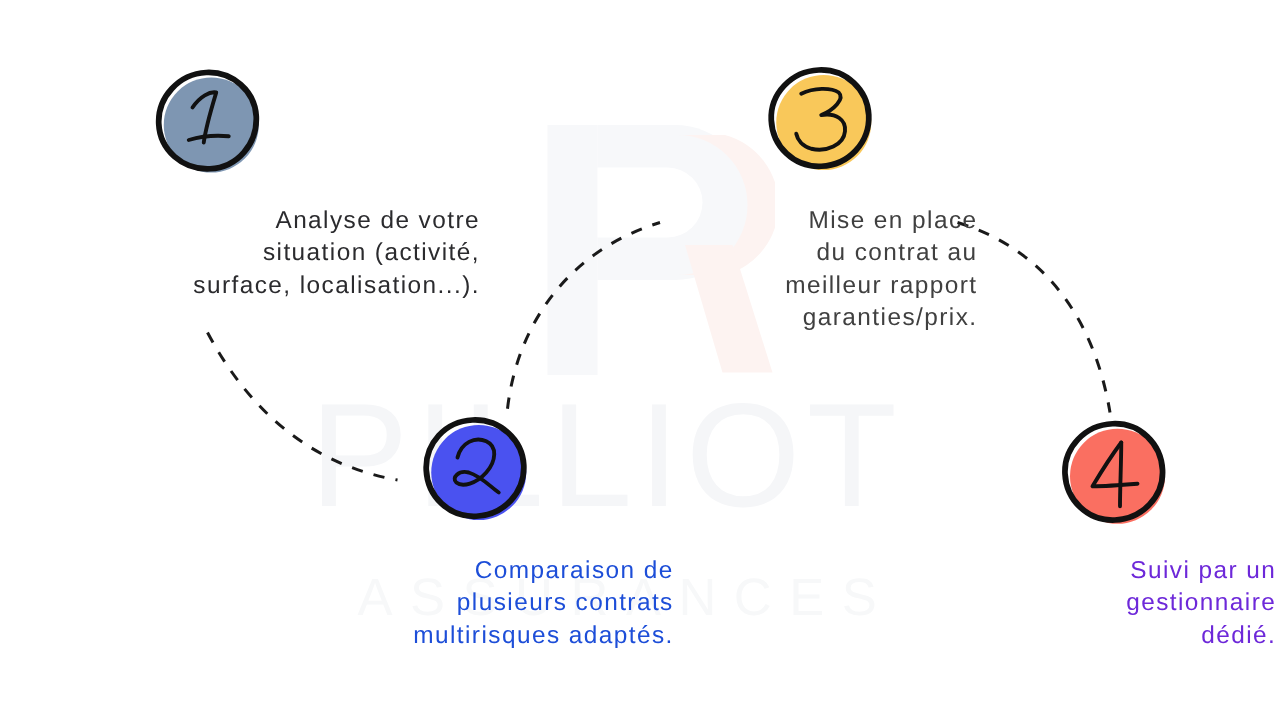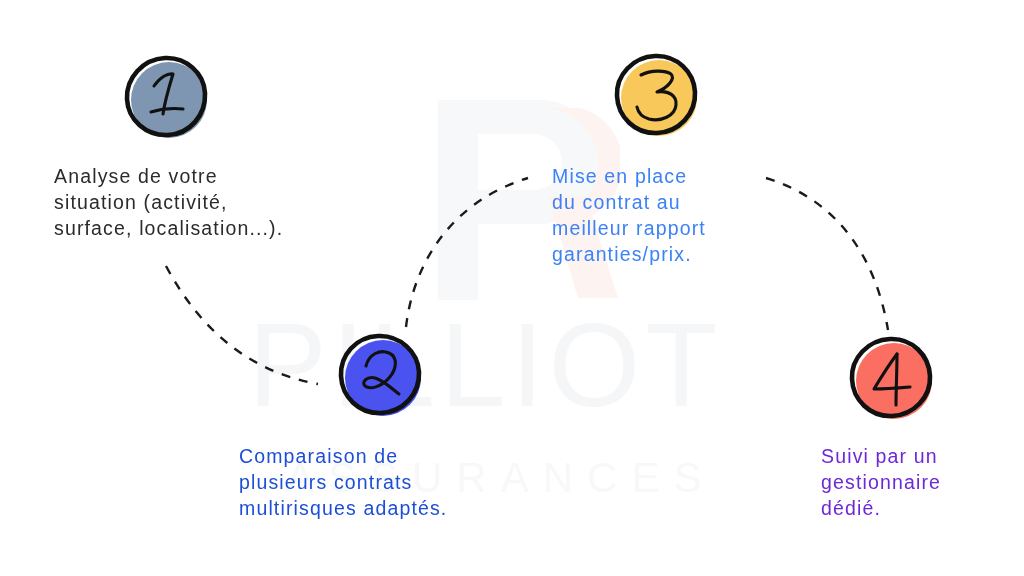--- a/index.html
+++ b/index.html
@@ -81,20 +81,21 @@
   
   .caption {
     position: absolute;
     color: #2b2b2e;
     font-family: "Liberation Sans", sans-serif;
     font-size: 19.5px;
     line-height: 26px;
     letter-spacing: 1.15px;
     white-space: pre-line;
     font-weight: 400;
+    text-align: right;
   }
 
   #cap1 { left: 54px;  top: 163px; width: 330px; }
   #cap2 { left: 239px; top: 443px; width: 300px; }
   #cap3 { left: 552px; top: 163px; width: 230px; }
   #cap4 { left: 805px; top: 443px; width: 200px; }
 </style>
 </head>
 <body>
 
@@ -188,21 +189,21 @@
   </div>
 
   <div class="caption" id="cap1" style="color: rgb(43, 43, 46);">Analyse de votre
 situation (activité,
 surface, localisation...).</div>
 
   <div class="caption" id="cap2" style="color: #1d4ed8;">Comparaison de
 plusieurs contrats
 multirisques adaptés.</div>
 
-  <div class="caption" id="cap3" style="color: #3b82f6;">Mise en place
+  <div class="caption" id="cap3" style="color: #404040;">Mise en place
 du contrat au
 meilleur rapport
 garanties/prix.</div>
 
   <div class="caption" id="cap4" style="color: #6d28d9; margin-left: 16px;">Suivi par un
 gestionnaire
 dédié.</div>
 
 </div>
 

